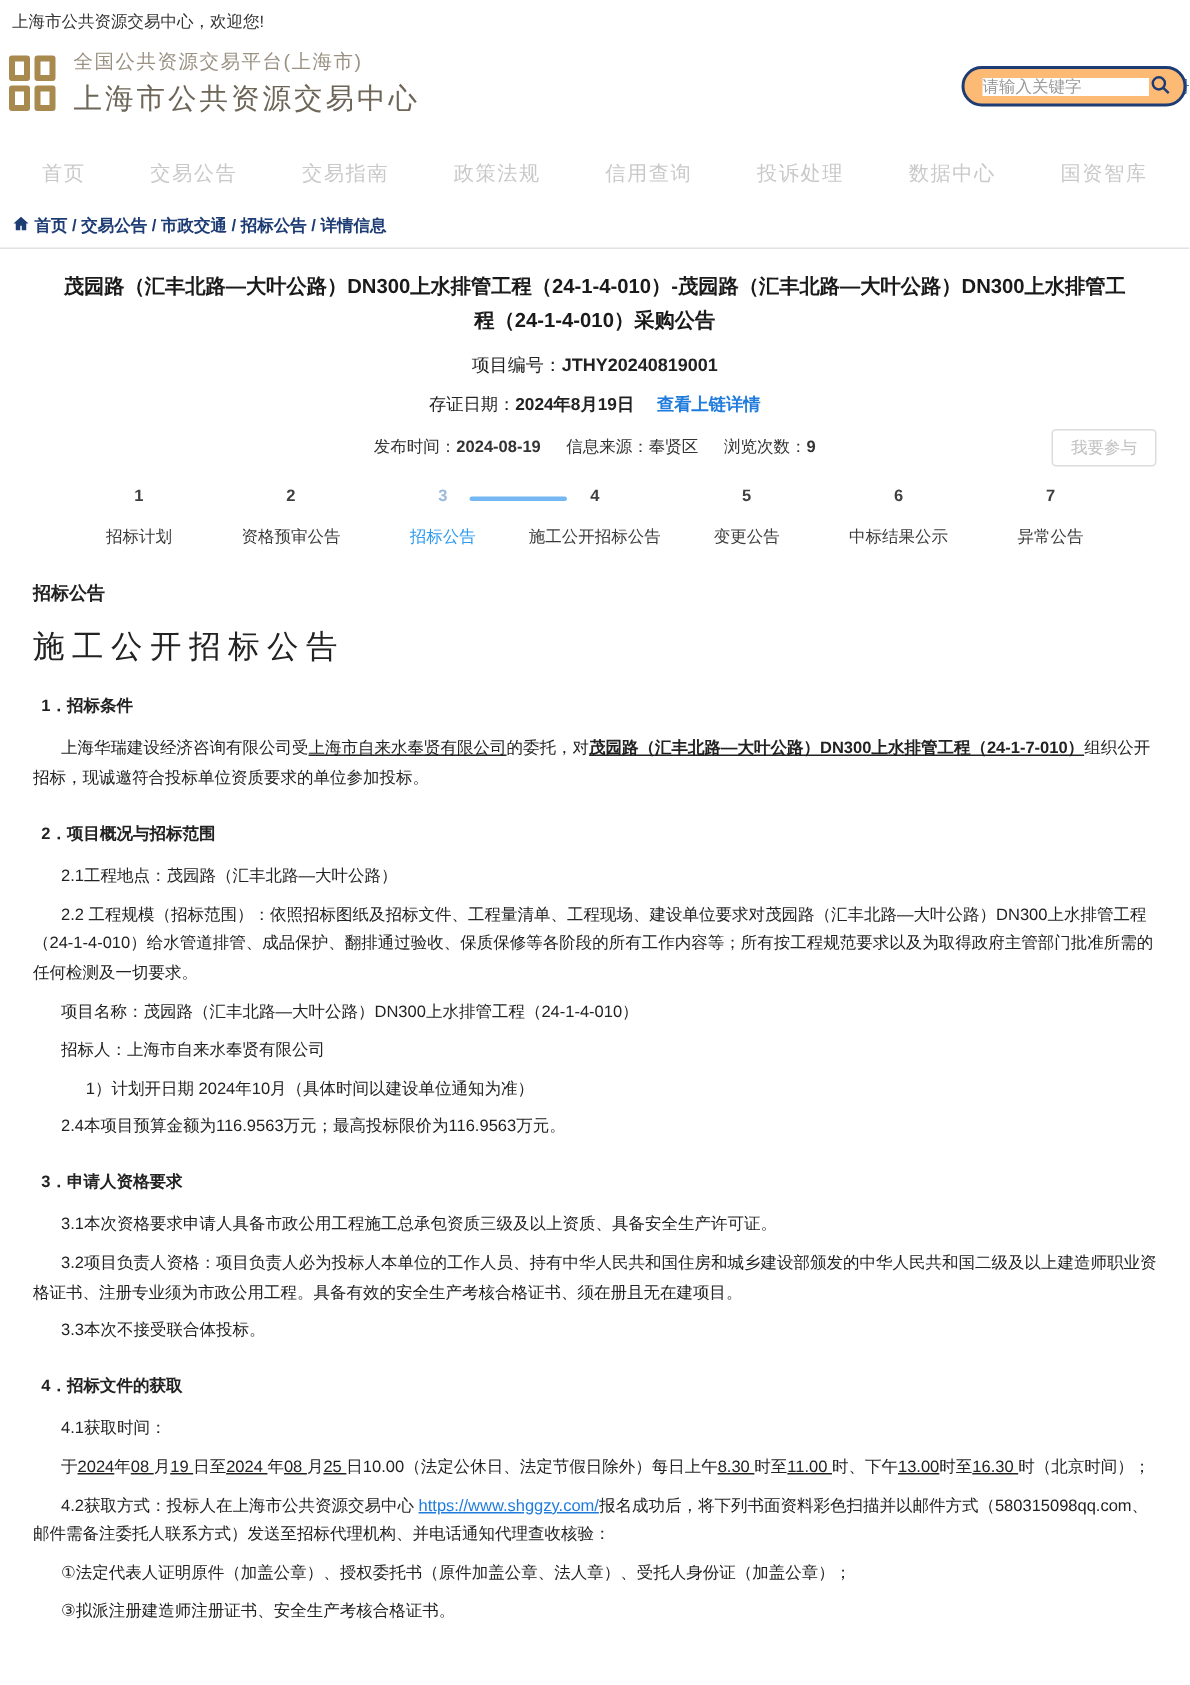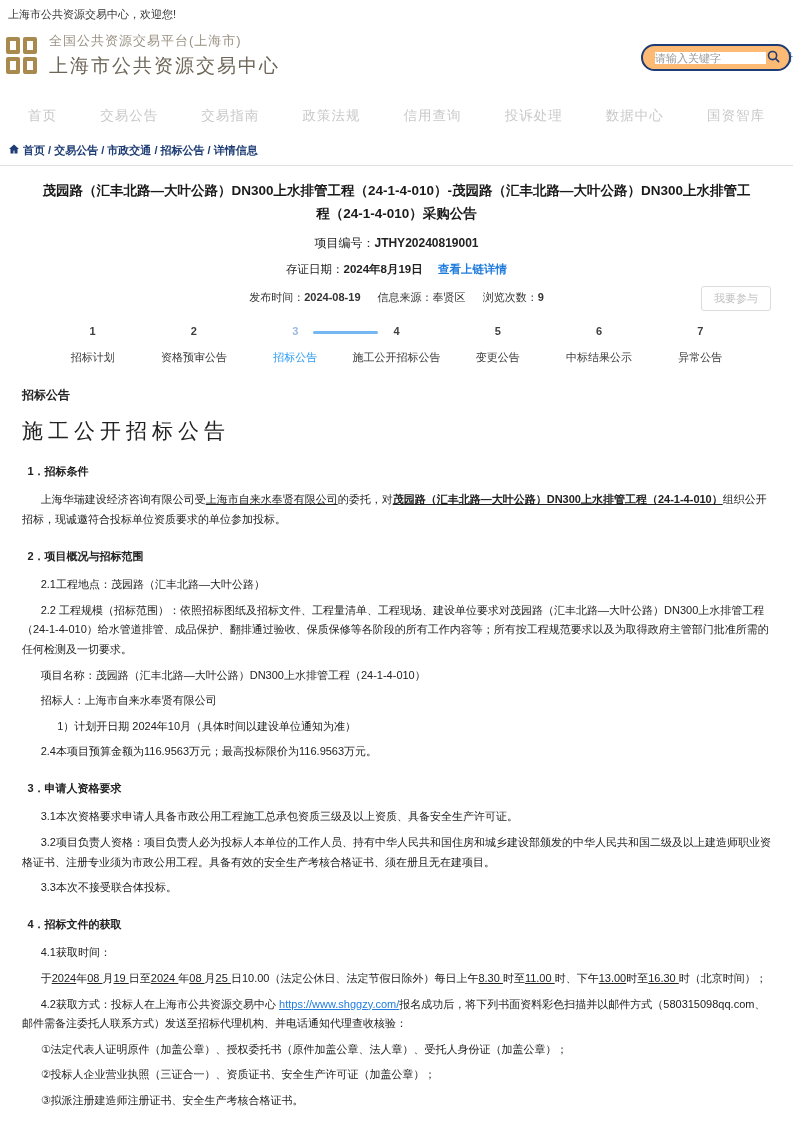--- a/index.html
+++ b/index.html
@@ -186,33 +186,32 @@
         <div class="snum">7</div>
         <div class="slabel">异常公告</div>
       </div>
     </div>
 
   <div class="section-tag">招标公告</div>
   <div class="article-title">施工公开招标公告</div>
 
   <div>
       <div class="blk-h"><span>1．招标条件</span></div>
-      <div class="blk-p g8"><span>上海华瑞建设经济咨询有限公司受</span><span class="u">上海市自来水奉贤有限公司</span><span>的委托，对</span><span class="u b">茂园路（汇丰北路—大叶公路）DN300上水排管工程（24-1-4-010）</span><span>组织公开招标，现诚邀符合投标单位资质要求的单位参加投标。</span></div>
+      <div class="blk-p g8"><span>上海华瑞建设经济咨询有限公司受</span><span class="u">上海市自来水奉贤有限公司</span><span>的委托，对</span><span class="u b">茂园路（汇丰北路—大叶公路）DN300上水排管工程（24-1-7-010）</span><span>组织公开招标，现诚邀符合投标单位资质要求的单位参加投标。</span></div>
       <div class="blk-h"><span>2．项目概况与招标范围</span></div>
       <div class="blk-p g8"><span>2.1工程地点：茂园路（汇丰北路—大叶公路）</span></div>
       <div class="blk-p"><span>2.2 工程规模（招标范围）：依照招标图纸及招标文件、工程量清单、工程现场、建设单位要求对茂园路（汇丰北路—大叶公路）DN300上水排管工程（24-1-4-010）给水管道排管、成品保护、翻排通过验收、保质保修等各阶段的所有工作内容等；所有按工程规范要求以及为取得政府主管部门批准所需的任何检测及一切要求。</span></div>
       <div class="blk-p"><span>项目名称：茂园路（汇丰北路—大叶公路）DN300上水排管工程（24-1-4-010）</span></div>
       <div class="blk-p"><span>招标人：上海市自来水奉贤有限公司</span></div>
       <div class="blk-p deep"><span>1）计划开日期 2024年10月（具体时间以建设单位通知为准）</span></div>
       <div class="blk-p"><span>2.4本项目预算金额为116.9563万元；最高投标限价为116.9563万元。</span></div>
       <div class="blk-h"><span>3．申请人资格要求</span></div>
       <div class="blk-p g8"><span>3.1本次资格要求申请人具备市政公用工程施工总承包资质三级及以上资质、具备安全生产许可证。</span></div>
       <div class="blk-p"><span>3.2项目负责人资格：项目负责人必为投标人本单位的工作人员、持有中华人民共和国住房和城乡建设部颁发的中华人民共和国二级及以上建造师职业资格证书、注册专业须为市政公用工程。具备有效的安全生产考核合格证书、须在册且无在建项目。</span></div>
       <div class="blk-p"><span>3.3本次不接受联合体投标。</span></div>
       <div class="blk-h"><span>4．招标文件的获取</span></div>
       <div class="blk-p g8"><span>4.1获取时间：</span></div>
       <div class="blk-p"><span>于</span><span class="u">2024</span><span>年</span><span class="u">08 </span><span>月</span><span class="u">19 </span><span>日至</span><span class="u">2024 </span><span>年</span><span class="u">08 </span><span>月</span><span class="u">25 </span><span>日10.00（法定公休日、法定节假日除外）每日上午</span><span class="u">8.30 </span><span>时至</span><span class="u">11.00 </span><span>时、下午</span><span class="u">13.00</span><span>时至</span><span class="u">16.30 </span><span>时（北京时间）；</span></div>
       <div class="blk-p"><span>4.2获取方式：投标人在上海市公共资源交易中心 </span><a class="lnk">https://www.shggzy.com/</a><span>报名成功后，将下列书面资料彩色扫描并以邮件方式（580315098qq.com、邮件需备注委托人联系方式）发送至招标代理机构、并电话通知代理查收核验：</span></div>
       <div class="blk-p"><span>①法定代表人证明原件（加盖公章）、授权委托书（原件加盖公章、法人章）、受托人身份证（加盖公章）；</span></div>
-      <div class="blk-p"><span>②投标人企业营业执照（三证合一）、资质证书、安全生产许可证（加盖公章）；</span></div>
       <div class="blk-p"><span>③拟派注册建造师注册证书、安全生产考核合格证书。</span></div>
     </div>
 </div>
 
 </body></html>

